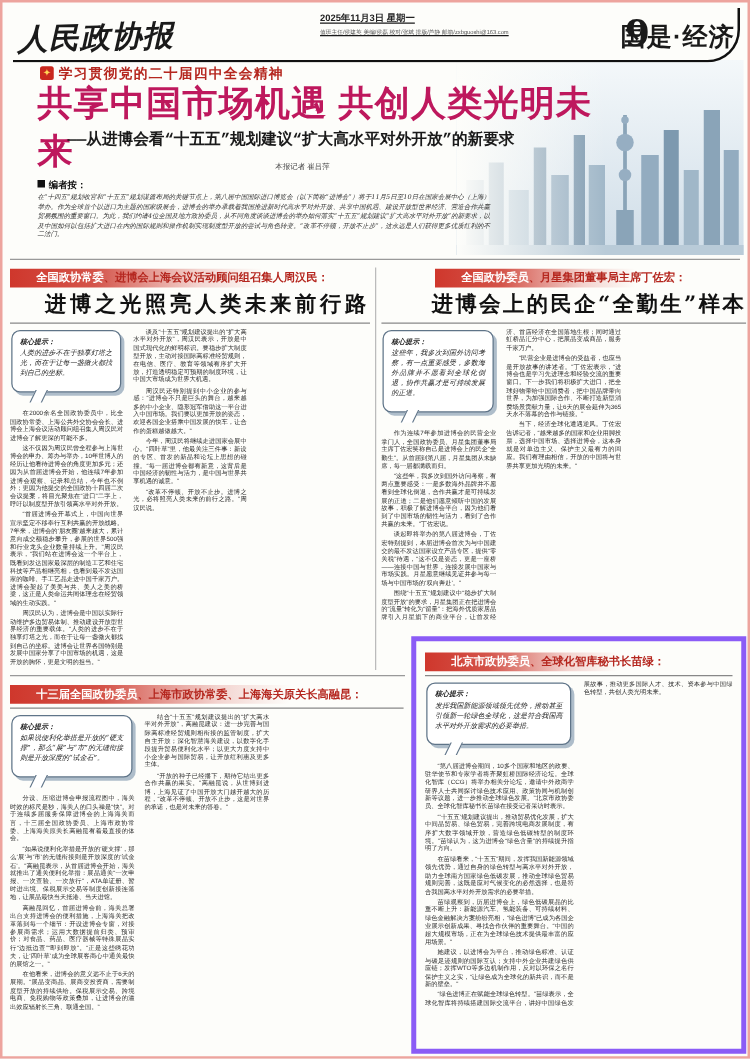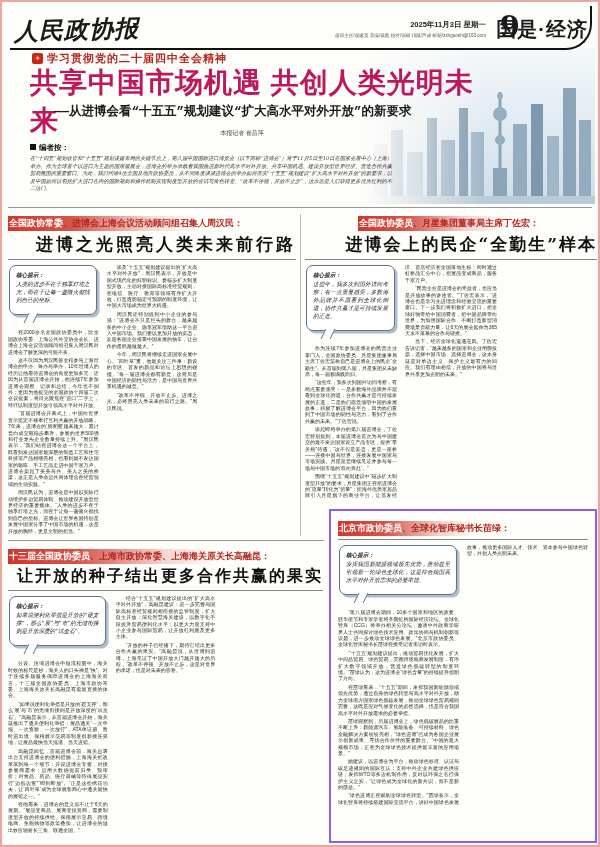--- a/index.html
+++ b/index.html
@@ -5,21 +5,21 @@
   html,body{margin:0;padding:0;background:#e8e8e8;}
   .page{position:relative;width:600px;height:847px;margin:0 auto;background:#fdfdfa;
         border:2px solid #eda49e;box-sizing:border-box;overflow:hidden;
         font-family:"Liberation Sans","DejaVu Sans",sans-serif;color:#1a1a1a;}
   
   .hdr-rule{position:absolute;top:4px;left:8px;right:6px;height:42px;
             border-bottom:2px solid #111;border-right:2px solid #111;
             border-bottom-right-radius:26px;z-index:2;}
   .masthead{position:absolute;top:12px;left:12px;font-family:"DejaVu Serif","Liberation Serif",serif;
             font-size:24px;font-weight:bold;font-style:italic;letter-spacing:1px;transform:rotate(-1.5deg);}
-  .hdr-meta{position:absolute;top:18px;right:112px;text-align:right;width:230px;line-height:1.3;}
+  .hdr-meta{position:absolute;top:8px;right:112px;width:230px;line-height:1.3;text-decoration:underline;}
   .hdr-date{font-size:7.5px;font-weight:bold;color:#222;}
   .hdr-credits{font-size:4.6px;color:#555;margin-top:3px;}
   .hdr-pageno{position:absolute;top:8px;right:78px;font-size:29px;font-weight:bold;
               font-family:"DejaVu Serif","Liberation Serif",serif;}
   .hdr-section{position:absolute;top:14px;right:10px;font-size:20px;font-weight:bold;letter-spacing:1px;}
   
   .banner{position:absolute;top:49px;left:30px;display:flex;align-items:center;z-index:3;}
   .banner-icon{width:11px;height:11px;background:#c9271e;color:#ffd657;font-size:8px;line-height:11px;
                text-align:center;border-radius:2px;margin-right:4px;}
   .banner-label{color:#b5271f;font-weight:bold;font-size:11px;letter-spacing:1px;}
@@ -31,21 +31,21 @@
   .byline{position:absolute;top:127px;left:0;width:480px;text-align:center;font-size:6px;color:#444;z-index:3;}
   .photo{position:absolute;top:46px;right:3px;width:230px;height:156px;z-index:1;}
   .editor-note{position:absolute;top:141px;left:28px;width:362px;z-index:3;}
   .editor-note-label{font-size:7.5px;font-weight:bold;color:#111;}
   .editor-note-label .sq{display:inline-block;width:6px;height:6px;background:#111;margin-right:3px;}
   .editor-note-text{margin-top:2px;font-size:5.2px;line-height:7.6px;text-align:justify;color:#333;
                     font-style:italic;font-family:"DejaVu Serif","Liberation Serif",serif;}
   .lead-rule{position:absolute;top:205px;left:6px;right:6px;border-top:1px solid #999;}
   
   .article{position:absolute;overflow:hidden;}
-  .kicker{display:inline-block;font-size:9px;font-weight:bold;padding:1px 5px 1px 1px;white-space:nowrap;
+  .kicker{display:inline-block;font-size:9px;font-weight:bold;padding:1px 5px 1px 21px;white-space:nowrap;
           background:linear-gradient(90deg,#cf372c 0%,#d4544a 26%,rgba(213,90,82,.25) 58%,rgba(213,90,82,0) 78%);}
   .kicker .hl{color:#fff;}
   .kicker .rest{color:#b5271f;}
   .kicker-row{margin-bottom:2px;}
   .kicker-row.center{text-align:center;}
   .art-headline{text-align:right;font-weight:bold;font-family:"DejaVu Serif","Liberation Serif",serif;color:#111;}
   .headline-rule{border-top:1px solid #888;margin:3px 0 4px;}
   .cols{column-gap:8px;font-size:5px;line-height:6.4px;text-align:justify;overflow:hidden;column-fill:auto;color:#2a2a2a;}
   .cols p{margin:0 0 2px;text-indent:10px;}
   
@@ -62,21 +62,21 @@
   .art-mid-left .cols{columns:3;height:272px;}
   .art-mid-right{top:210px;left:303px;width:292px;height:294px;}
   .art-mid-right .art-headline{font-size:17px;letter-spacing:2px;}
   .art-mid-right .cols{columns:3;height:238px;}
   .vrule-mid{position:absolute;left:298px;top:212px;height:322px;border-left:1px solid #bbb;}
   .hrule-bottom-left{position:absolute;top:538px;left:6px;width:316px;border-top:1px solid #999;}
   .art-bot-left{top:543px;left:6px;width:315px;height:298px;}
   .art-bot-left .art-headline{font-size:16px;letter-spacing:2px;}
   .art-bot-left .cols{columns:3;height:244px;}
   .redbox{position:absolute;top:507px;left:327px;width:268px;height:334px;box-sizing:border-box;
-          border:2px solid #8b5cf6;background:#fdfdfa;padding:6px 7px;z-index:4;overflow:hidden;}
+          border:4px solid #8b5cf6;background:#fdfdfa;padding:6px 7px;z-index:4;overflow:hidden;}
   .redbox .art-headline{font-size:15.5px;letter-spacing:1px;}
   .redbox .cols{columns:2;height:270px;}
 </style>
 </head>
 <body>
 
 <div class="page">
 
   <div class="hdr-rule"></div>
   <div class="masthead">人民政协报</div>
@@ -180,21 +180,20 @@
         <p>围绕“十五五”规划建议中“稳步扩大制度型开放”的要求，月星集团正在把进博会的“流量”转化为“留量”：把海外优质家居品牌引入月星旗下的商业平台，让首发经济、首店经济在全国落地生根；同时通过虹桥品汇分中心，把展品变成商品，服务千家万户。</p>
         <p>“民营企业是进博会的受益者，也应当是开放故事的讲述者。”丁佐宏表示，“进博会也是学习先进理念和经验交流的重要窗口。下一步我们将积极扩大进口，把全球好物带给中国消费者，把中国品牌带向世界，为加强国际合作、不断打造新型消费场景贡献力量，让6天的展会延伸为365天永不落幕的合作与链接。”</p>
         <p>当下，经济全球化遭遇逆风。丁佐宏告诉记者，“越来越多的国家和企业用脚投票，选择中国市场、选择进博会，这本身就是对单边主义、保护主义最有力的回应。我们有理由相信，开放的中国将与世界共享更加光明的未来。”</p>
       </div>
   </div>
 
   <div class="hrule-bottom-left"></div>
 
   <div class="article art-bot-left">
     <div class="kicker-row"><span class="kicker"><span class="hl">十三届全国政协委员</span><span class="rest">、上海市政协常委、上海海关原关长高融昆：</span></span></div>
-    <div class="art-headline">让开放的种子结出更多合作共赢的果实</div>
     <div class="headline-rule"></div>
     <div class="cols">
       <div class="bubble">
         <div class="bubble-label">核心提示：</div>
         <div class="bubble-text">如果说便利化举措是开放的“硬支撑”，那么“展”与“市”的无缝衔接则是开放深度的“试金石”。</div>
         <div class="tail"></div>
       </div>
     <p>分设、压缩进博会申报流程图中，海关时效的标尺是秒，海关人的口头禅是“快”。对于连续多届服务保障进博会的上海海关而言，十三届全国政协委员、上海市政协常委、上海海关原关长高融昆有着最直接的体会。</p>
         <p>“如果说便利化举措是开放的‘硬支撑’，那么‘展’与‘市’的无缝衔接则是开放深度的‘试金石’。”高融昆表示，从首届进博会开始，海关就推出了通关便利化举措：展品通关“一次申报、一次查验、一次放行”，ATA单证册、暂时进出境、保税展示交易等制度创新接连落地，让展品最快当天抵港、当天进馆。</p>
         <p>高融昆回忆，首届进博会前，海关总署出台支持进博会的便利措施，上海海关把改革落到每一个细节：开设进博会专窗，对接参展商需求；运用大数据提前归类、预审价；对食品、药品、医疗器械等特殊展品实行“边抵边查”“即到即放”。“正是这些绣花功夫，让‘四叶草’成为全球展客商心中通关最快的展馆之一。”</p>

